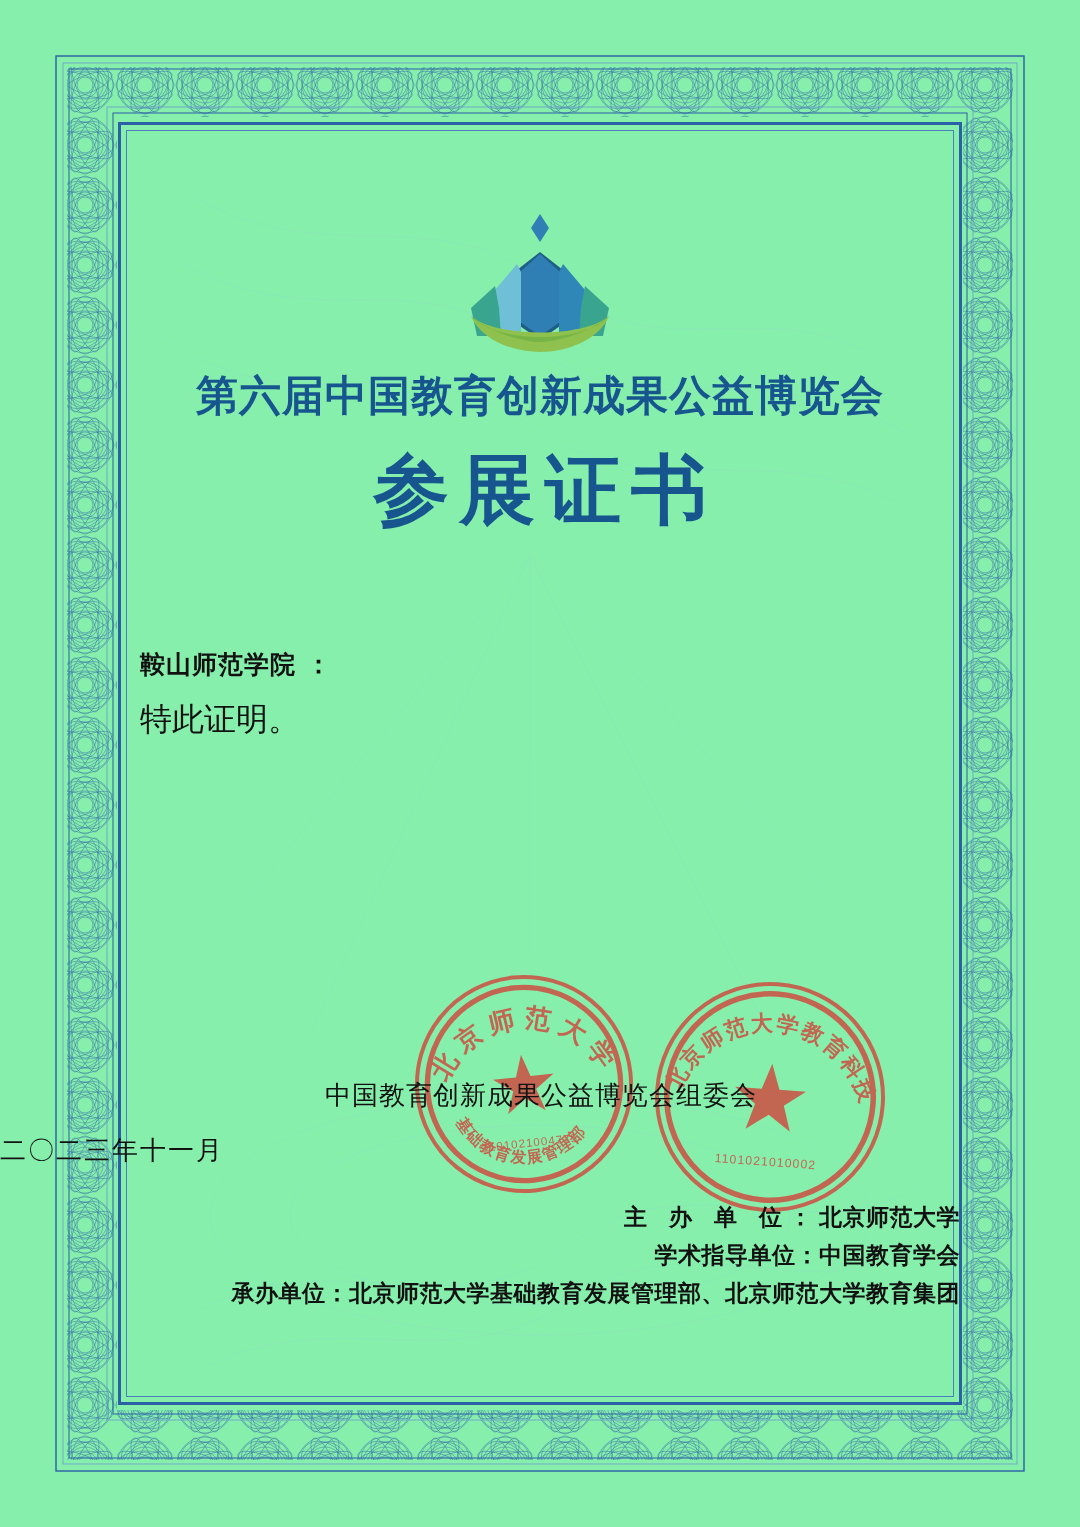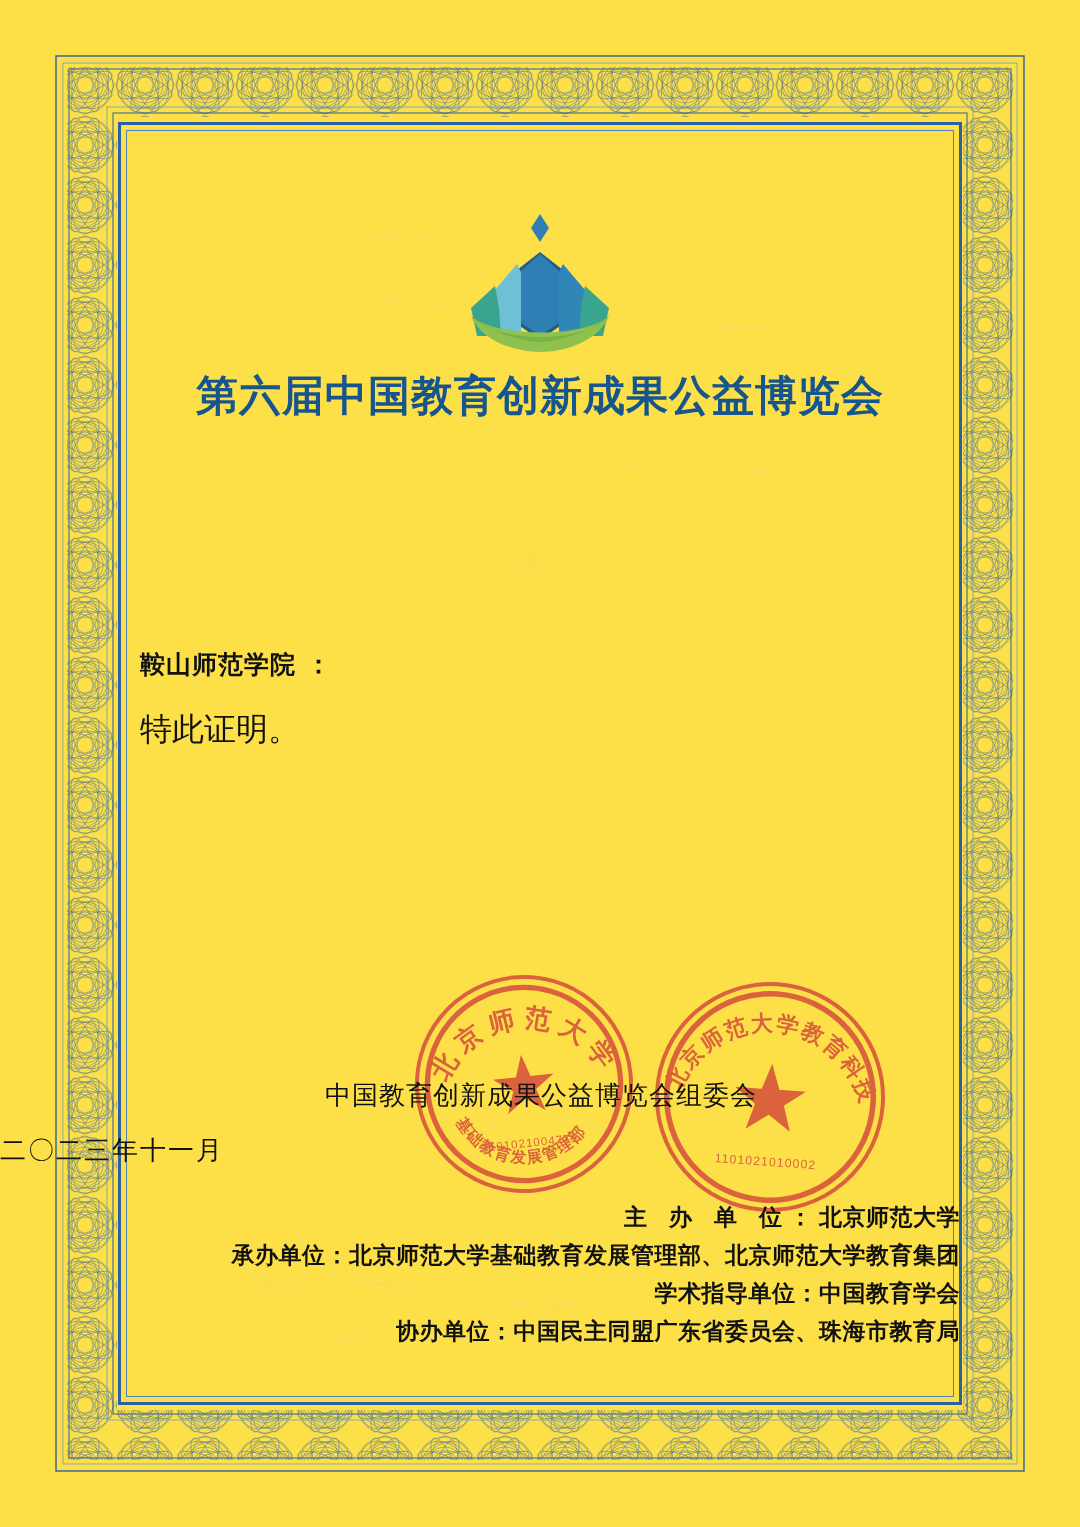--- a/index.html
+++ b/index.html
@@ -7,21 +7,21 @@
     padding: 0;
     background: #ffffff;
   }
   body {
     font-family: "Liberation Sans", sans-serif;
   }
   .page {
     position: relative;
     width: 1080px;
     height: 1527px;
-    background: #fde047;
+    background: #86efac;
     overflow: hidden;
   }
 
   
   .border-outer {
     position: absolute;
     left: 55px;
     top: 55px;
     width: 970px;
     height: 1417px;
@@ -103,21 +103,21 @@
     position: absolute;
     left: 140px;
     top: 648px;
     width: 800px;
     color: #111111;
     font-family: "DejaVu Sans", "Liberation Sans", sans-serif;
   }
   .recipient {
     font-size: 25px;
     font-weight: bold;
-    margin-bottom: 22px;
+    margin-bottom: 12px;
     letter-spacing: 1px;
   }
   .recipient .colon {
     font-weight: bold;
     margin-left: 10px;
   }
   .para {
     font-size: 25px;
     line-height: 53px;
     text-align: justify;
@@ -272,20 +272,21 @@
       <path d="M82,52 L60,78 L62,116 L86,122 L86,60 Z" fill="#6fbfd6"></path>
       <path d="M128,52 L150,78 L148,116 L124,122 L124,60 Z" fill="#2f87b8"></path>
       <path d="M60,74 L36,96 L42,124 L66,124 L64,96 Z" fill="#3aa58f"></path>
       <path d="M150,74 L174,96 L168,124 L144,124 L146,96 Z" fill="#3aa58f"></path>
       <path d="M36,104 C46,128 78,140 105,140 C132,140 164,128 174,104 C150,126 60,126 36,104 Z" fill="#8ec14e"></path>
       <path d="M36,104 C56,122 92,130 105,130 C118,130 154,122 174,104 C150,132 60,132 36,104 Z" fill="#6fb043" opacity="0.8"></path>
     </svg>
   </div>
 
   <div class="title-main">第六届中国教育创新成果公益博览会</div>
+  <div class="title-sub">参展证书</div>
 
   <div class="body-block">
     <div class="recipient">
       <span>鞍山师范学院</span><span class="colon">：</span>
     </div>
     <div class="para2">
       <span class="indent"></span><span>特此证明。</span>
     </div>
   </div>
 
@@ -323,23 +324,20 @@
   </div>
 
   <div class="sign-org">中国教育创新成果公益博览会组委会</div>
   <div class="sign-date">二〇二三年十一月</div>
 
   <div class="footer">
     <div>
       <span class="sp">主 办 单 位：</span><span>北京师范大学</span>
     </div>
     <div>
+      <span>学术指导单位：</span><span>中国教育学会</span>
+    </div>
+    <div>
       <span>承办单位：</span><span>北京师范大学基础教育发展管理部、北京师范大学教育集团</span>
     </div>
-    <div>
-      <span>学术指导单位：</span><span>中国教育学会</span>
-    </div>
-    <div>
-      <span>协办单位：</span><span>中国民主同盟广东省委员会、珠海市教育局</span>
-    </div>
   </div>
 
 </div>
 
 </body></html>

